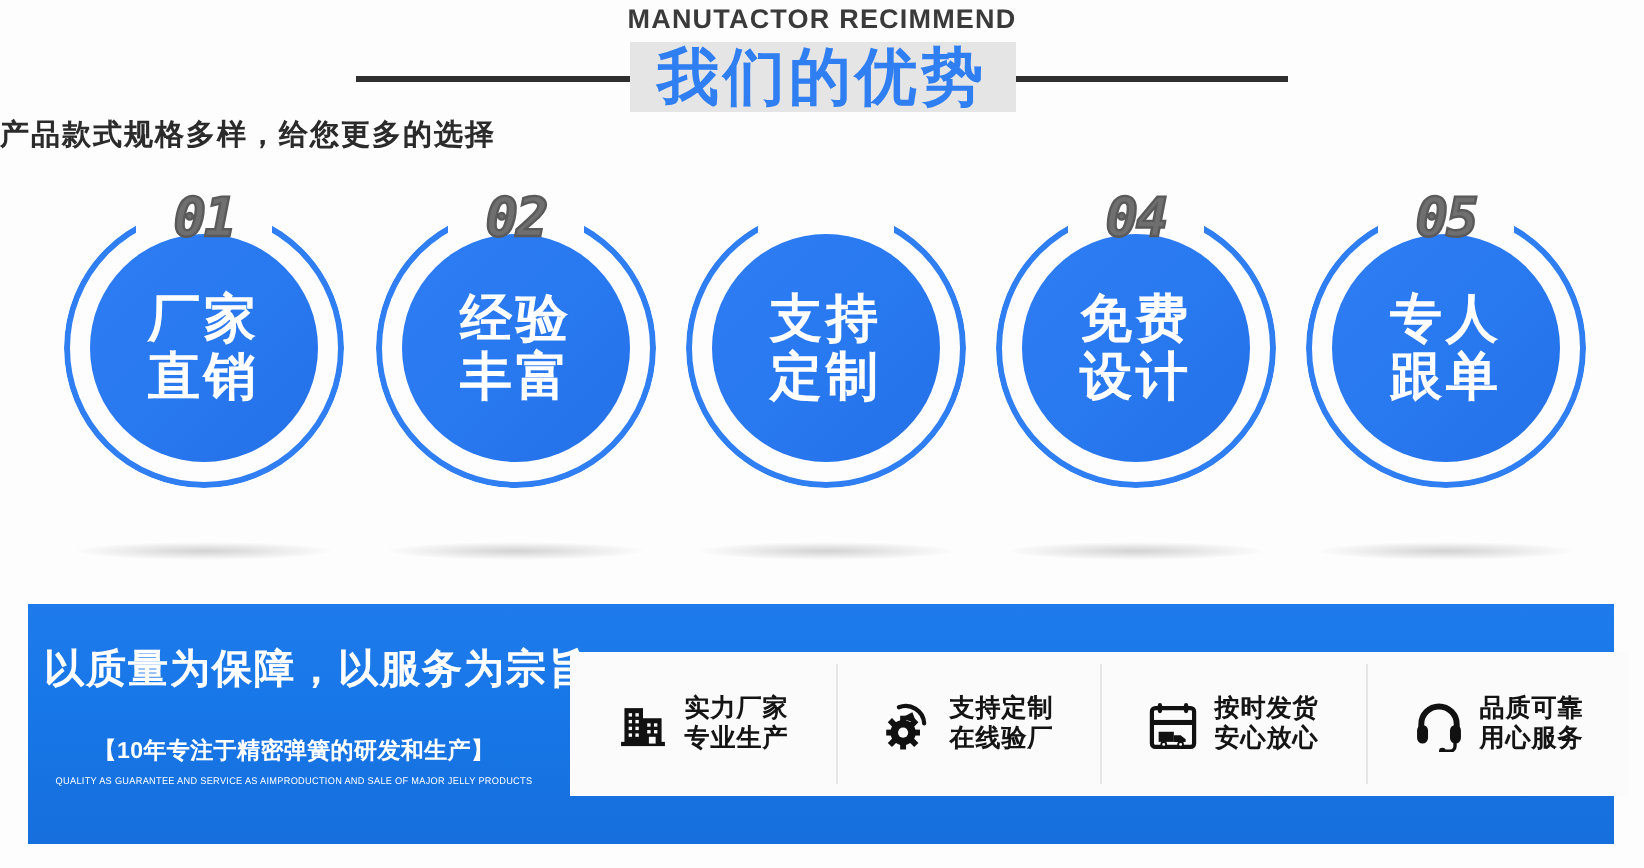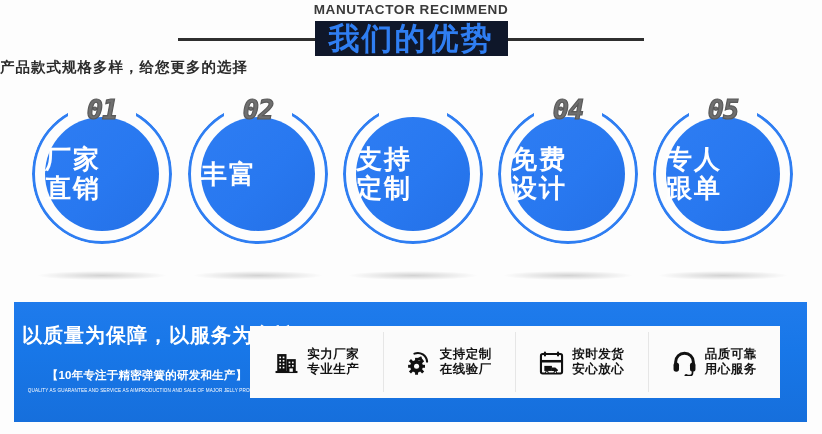--- a/index.html
+++ b/index.html
@@ -27,21 +27,21 @@
     position:absolute;top:35px;width:8px;height:8px;border-radius:50%;
     background:#2f2f2f;
   }
   .hdr-dot.l{left:327px;}
   .hdr-dot.r{left:487px;}
   .hdr-cn{
     position:absolute;top:22px;left:0;width:822px;text-align:center;
     font-size:31px;font-weight:bold;color:#2f7ef2;letter-spacing:2px;
     line-height:34px;
   }
-  .hdr-cn span{background:#0f172a;padding:0 14px;position:relative;z-index:3;}
+  .hdr-cn span{background:#e5e5e5;padding:0 14px;position:relative;z-index:3;}
   .hdr-sub{
     position:absolute;top:58px;left:0;width:822px;
     font-size:14.5px;font-weight:bold;color:#2b2b2b;letter-spacing:1px;
   }
 
   
   .circles{
     position:absolute;top:86px;left:0;width:822px;height:190px;
   }
   .circle-item{
@@ -58,21 +58,21 @@
   .ring-notch{
     position:absolute;top:10px;left:44px;width:68px;height:26px;
     background:#fdfdfd;
   }
   .inner{
     position:absolute;top:31px;left:21px;width:114px;height:114px;
     border-radius:50%;
     background:#2878f0;
     background-image:linear-gradient(135deg,#2e7df3 0%,#2878f0 55%,#2470e6 100%);
     box-sizing:border-box;
-    display:flex;align-items:center;
+    display:flex;align-items:center;justify-content:center;
   }
   .inner-txt{
     color:#ffffff;font-size:26px;font-weight:bold;line-height:29px;
     text-align:center;letter-spacing:2px;
   }
   .num{
     position:absolute;top:8px;left:0;width:156px;text-align:center;
     font-size:27px;font-weight:bold;font-style:italic;
     font-family:"DejaVu Sans Mono","Liberation Mono",monospace;
     color:#6f6f6f;
@@ -93,21 +93,21 @@
     background-image:linear-gradient(180deg,#1f7bec 0%,#1877e8 40%,#166fdc 100%);
   }
   .banner-left{
     position:absolute;left:8px;top:20px;width:250px;text-align:center;color:#fff;
   }
   .bl-1{font-size:20px;font-weight:bold;letter-spacing:1px;line-height:26px;white-space:nowrap;}
   .bl-2{font-size:11.5px;font-weight:bold;letter-spacing:.2px;margin-top:20px;white-space:nowrap;}
   .bl-3{font-size:4.6px;letter-spacing:.15px;margin-top:5px;white-space:nowrap;transform:scale(1,1.05);}
 
   .panel{
-    position:absolute;left:236px;top:24px;width:530px;height:72px;
+    position:absolute;left:271px;top:24px;width:530px;height:72px;
     background:#fbfbfb;
     display:flex;
   }
   .feat{
     flex:1 1 0;display:flex;align-items:center;justify-content:center;
     gap:7px;position:relative;
   }
   .feat + .feat:before{
     content:"";position:absolute;left:0;top:6px;width:1px;height:60px;
     background:#e6e6e6;
@@ -147,20 +147,21 @@
       </div>
       <div class="num">01</div>
       <div class="shadow"></div>
     </div>
 
     <div class="circle-item" style="left:180px;">
       <div class="ring"></div>
       <div class="ring-notch"></div>
       <div class="inner">
         <div class="inner-txt">
+          <div>经验</div>
           <div>丰富</div>
         </div>
       </div>
       <div class="num">02</div>
       <div class="shadow"></div>
     </div>
 
     <div class="circle-item" style="left:335px;">
       <div class="ring"></div>
       <div class="ring-notch"></div>

